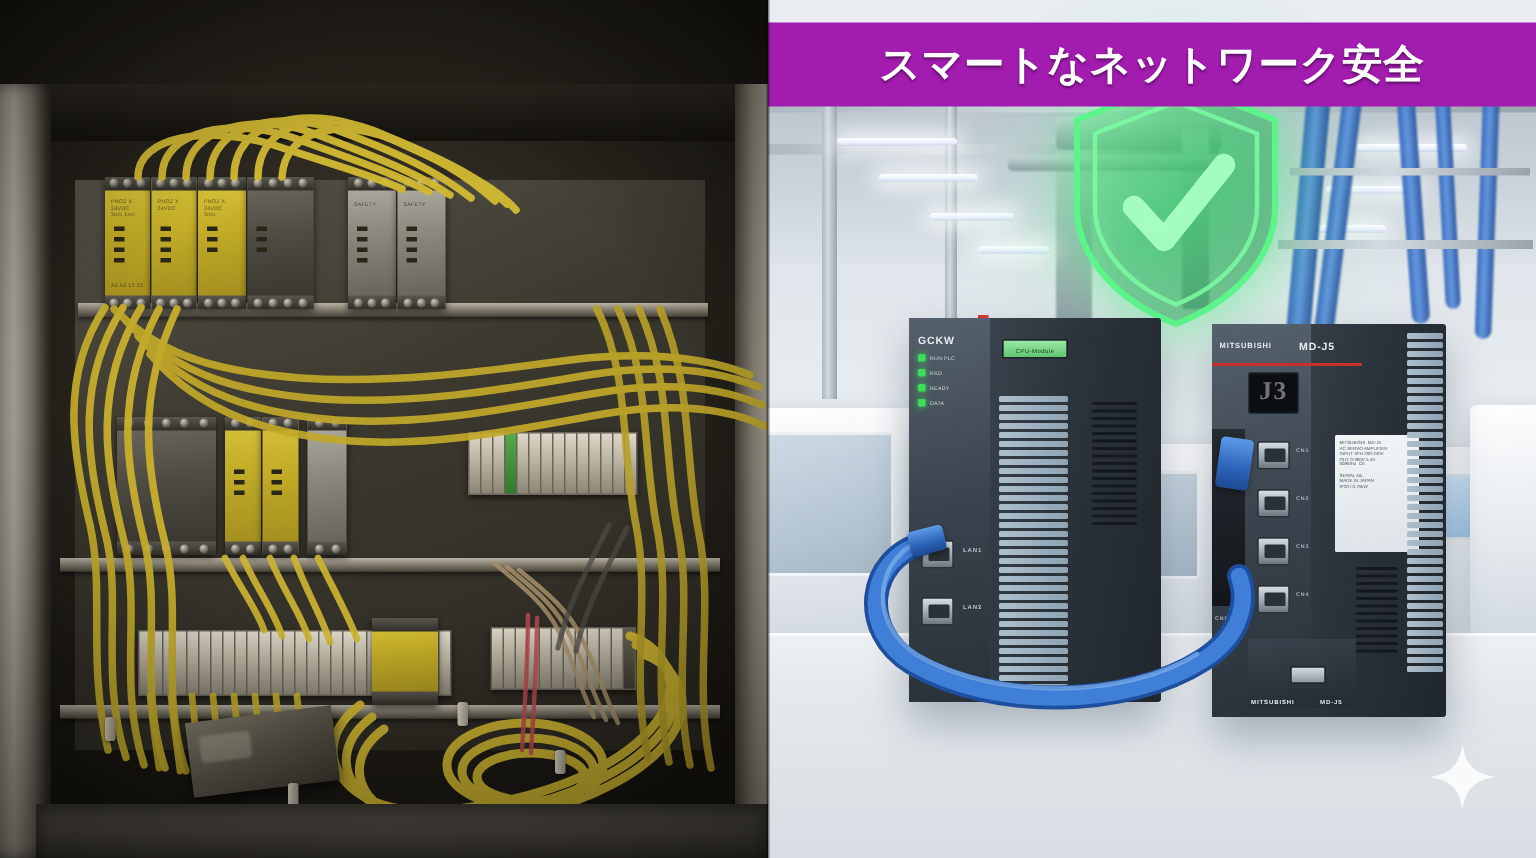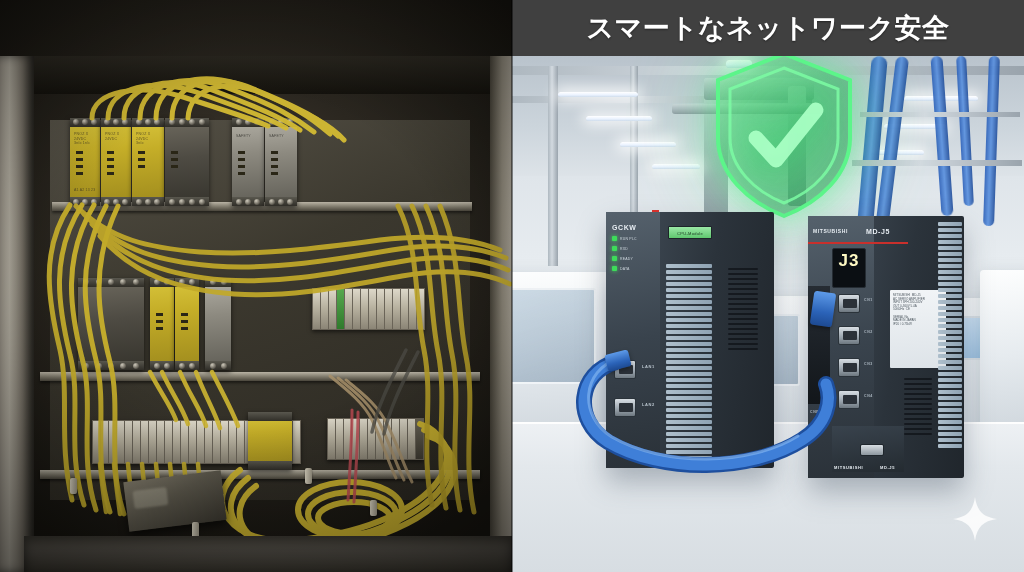--- a/index.html
+++ b/index.html
@@ -8,21 +8,21 @@
 
   .stage { position:relative; width:1024px; height:572px; display:flex; }
   .half { position:relative; width:512px; height:572px; overflow:hidden; }
 
   
   .hdr {
     position:absolute; top:0; left:0; width:512px; height:56px;
     z-index:60; display:flex; align-items:center; justify-content:center;
   }
   .hdr-left  { background:#3b3b3b; }
-  .hdr-right { background:#404040; }
+  .hdr-right { background:#a21caf;margin-top:15px; }
   .hdr-txt {
     color:#ffffff; font-size:27px; font-weight:bold; letter-spacing:.5px;
     white-space:nowrap; text-shadow:0 1px 2px rgba(0,0,0,.45);
   }
 
   
   .chaos {
     position:absolute; inset:0;
     background:
       radial-gradient(ellipse 70% 60% at 48% 42%, #4a4134 0%, #2b2720 45%, #16140f 100%),
@@ -223,23 +223,23 @@
   .rj45 {
     position:absolute; width:22px; height:19px; border-radius:2px;
     background:linear-gradient(180deg,#d8dee3,#9fa9b2 55%,#6e7880);
     border:1px solid #2b333a;
   }
   .rj45:after{
     content:""; position:absolute; left:4px; top:4px; width:14px; height:9px;
     background:#2b3138; border-radius:1px;
   }
   .seg {
-    position:absolute; width:34px; height:40px; border-radius:2px;
+    position:absolute; width:34px; height:28px; border-radius:2px;
     background:#0b0f13; border:1px solid #252c33;
-    color:#fef9c3; font-family:Liberation Sans, sans-serif;
+    color:#737373; font-family:Liberation Serif, serif;
     font-size:17px; font-weight:bold; text-align:center; line-height:24px; letter-spacing:1px;
   }
   .devlabel {
     position:absolute; font-size:5px; color:#e7edf2; letter-spacing:.6px; font-weight:bold;
     white-space:nowrap;
   }
   .spec {
     position:absolute; width:56px; height:78px; border-radius:1px;
     background:linear-gradient(175deg,#f2f5f7,#dde3e8);
     padding:4px 3px; font-size:3px; line-height:3.6px; color:#4e5860; overflow:hidden;

